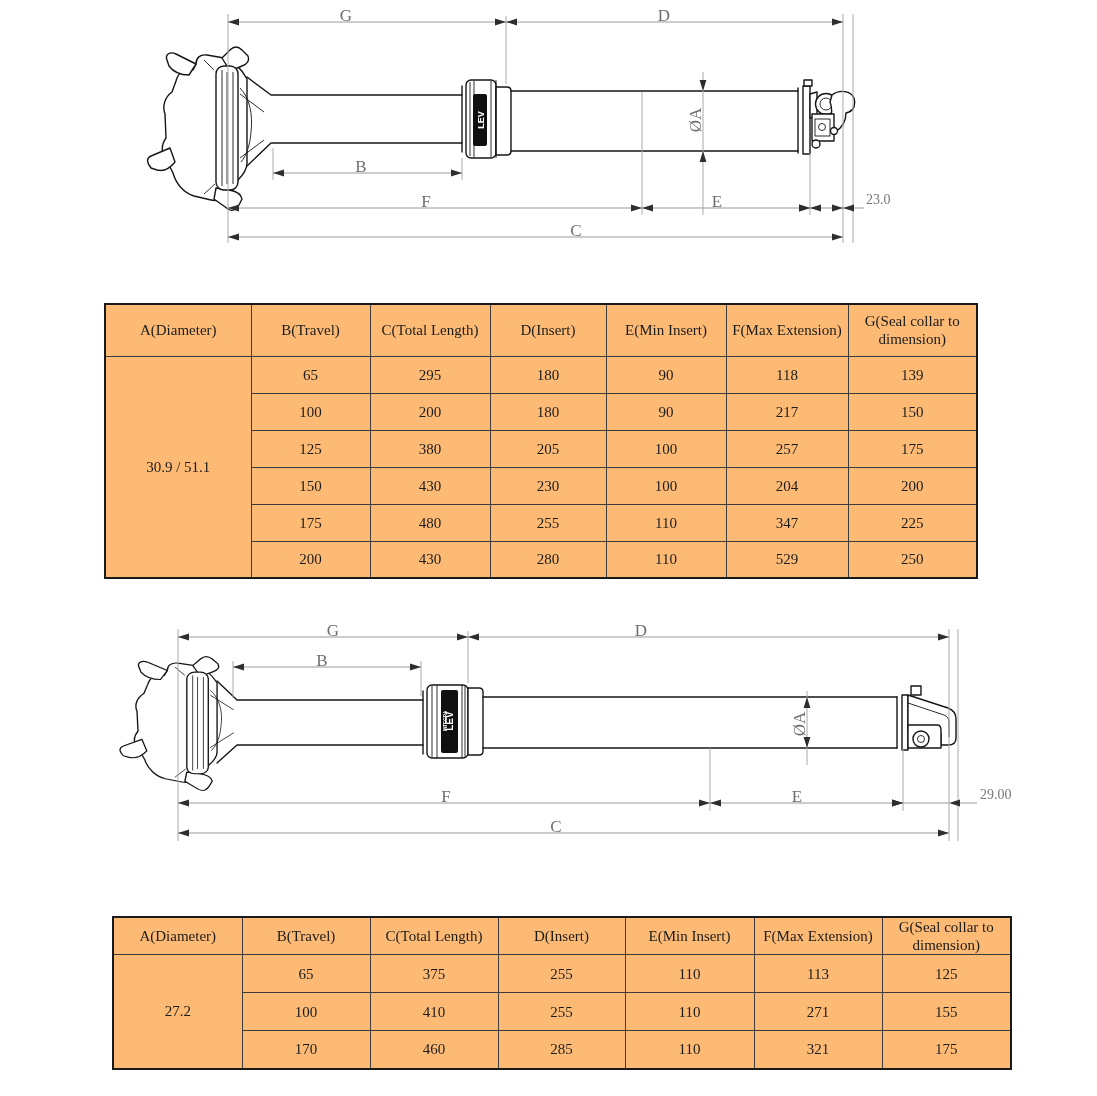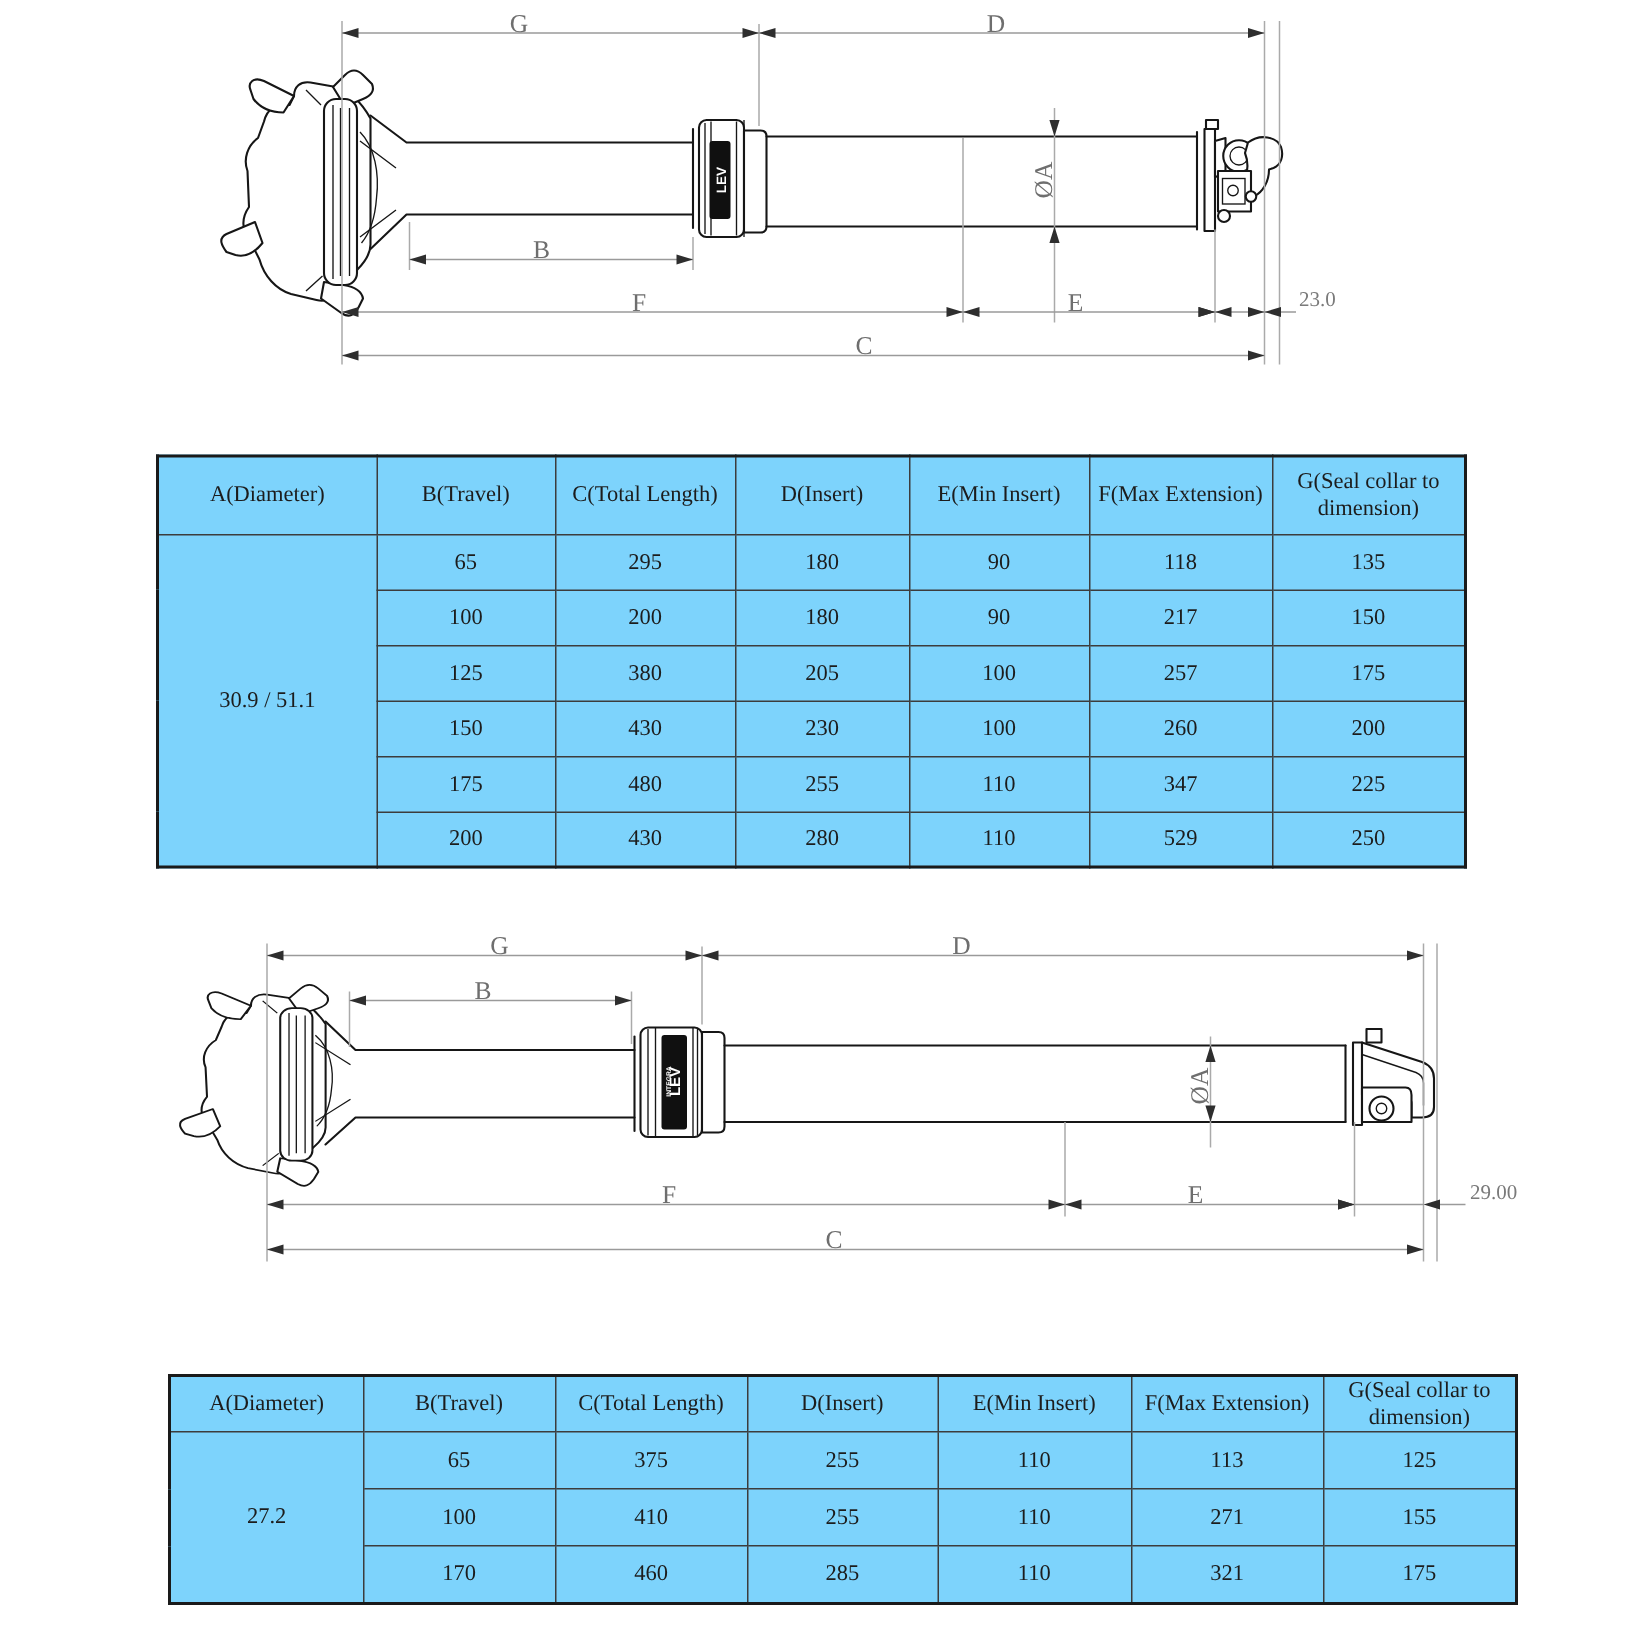--- a/index.html
+++ b/index.html
@@ -11,21 +11,21 @@
   .drawf{stroke:#161616;stroke-width:1.4;fill:#ffffff;stroke-linejoin:round;}
   .thin{stroke:#161616;stroke-width:0.9;fill:none;}
   .dim{stroke:#9a9a9a;stroke-width:1;fill:none;}
   .ext{stroke:#aaaaaa;stroke-width:1;fill:none;}
   .arr{fill:#2e2e2e;stroke:none;}
   .lbl{font-family:"Liberation Serif", serif;font-size:17px;fill:#6e6e6e;}
   .num{font-family:"Liberation Serif", serif;font-size:14px;fill:#7a7a7a;}
   .band{fill:#101010;stroke:none;}
   .bandtxt{fill:#ffffff;font-family:"Liberation Sans", sans-serif;font-weight:bold;}
   
-  table.spec{position:absolute;border-collapse:collapse;table-layout:fixed;background:#7dd3fc;
+  table.spec{position:absolute;border-collapse:collapse;table-layout:fixed;background:#fdba74;
              font-family:"Liberation Serif", serif;color:#1c1c1c;border:2px solid #1a1a1a;}
   table.spec th, table.spec td{border:1px solid #3c3c3c;text-align:center;vertical-align:middle;
              font-weight:normal;font-size:15px;padding:0 4px;line-height:1.2;}
   #table1 thead tr{height:52px;} #table1 tbody tr{height:37px;}
   #table2 thead tr{height:37px;} #table2 tbody tr{height:38px;}
 </style>
 </head>
 <body>
 
 <div class="stage">
@@ -154,21 +154,21 @@
       </tr>
     </thead>
     <tbody>
       <tr>
         <td rowspan="6">30.9 / 51.1</td>
         <td>65</td>
         <td>295</td>
         <td>180</td>
         <td>90</td>
         <td>118</td>
-        <td>135</td>
+        <td>139</td>
       </tr>
       <tr>
         <td>100</td>
         <td>200</td>
         <td>180</td>
         <td>90</td>
         <td>217</td>
         <td>150</td>
       </tr>
       <tr>
@@ -177,21 +177,21 @@
         <td>205</td>
         <td>100</td>
         <td>257</td>
         <td>175</td>
       </tr>
       <tr>
         <td>150</td>
         <td>430</td>
         <td>230</td>
         <td>100</td>
-        <td>260</td>
+        <td>204</td>
         <td>200</td>
       </tr>
       <tr>
         <td>175</td>
         <td>480</td>
         <td>255</td>
         <td>110</td>
         <td>347</td>
         <td>225</td>
       </tr>

